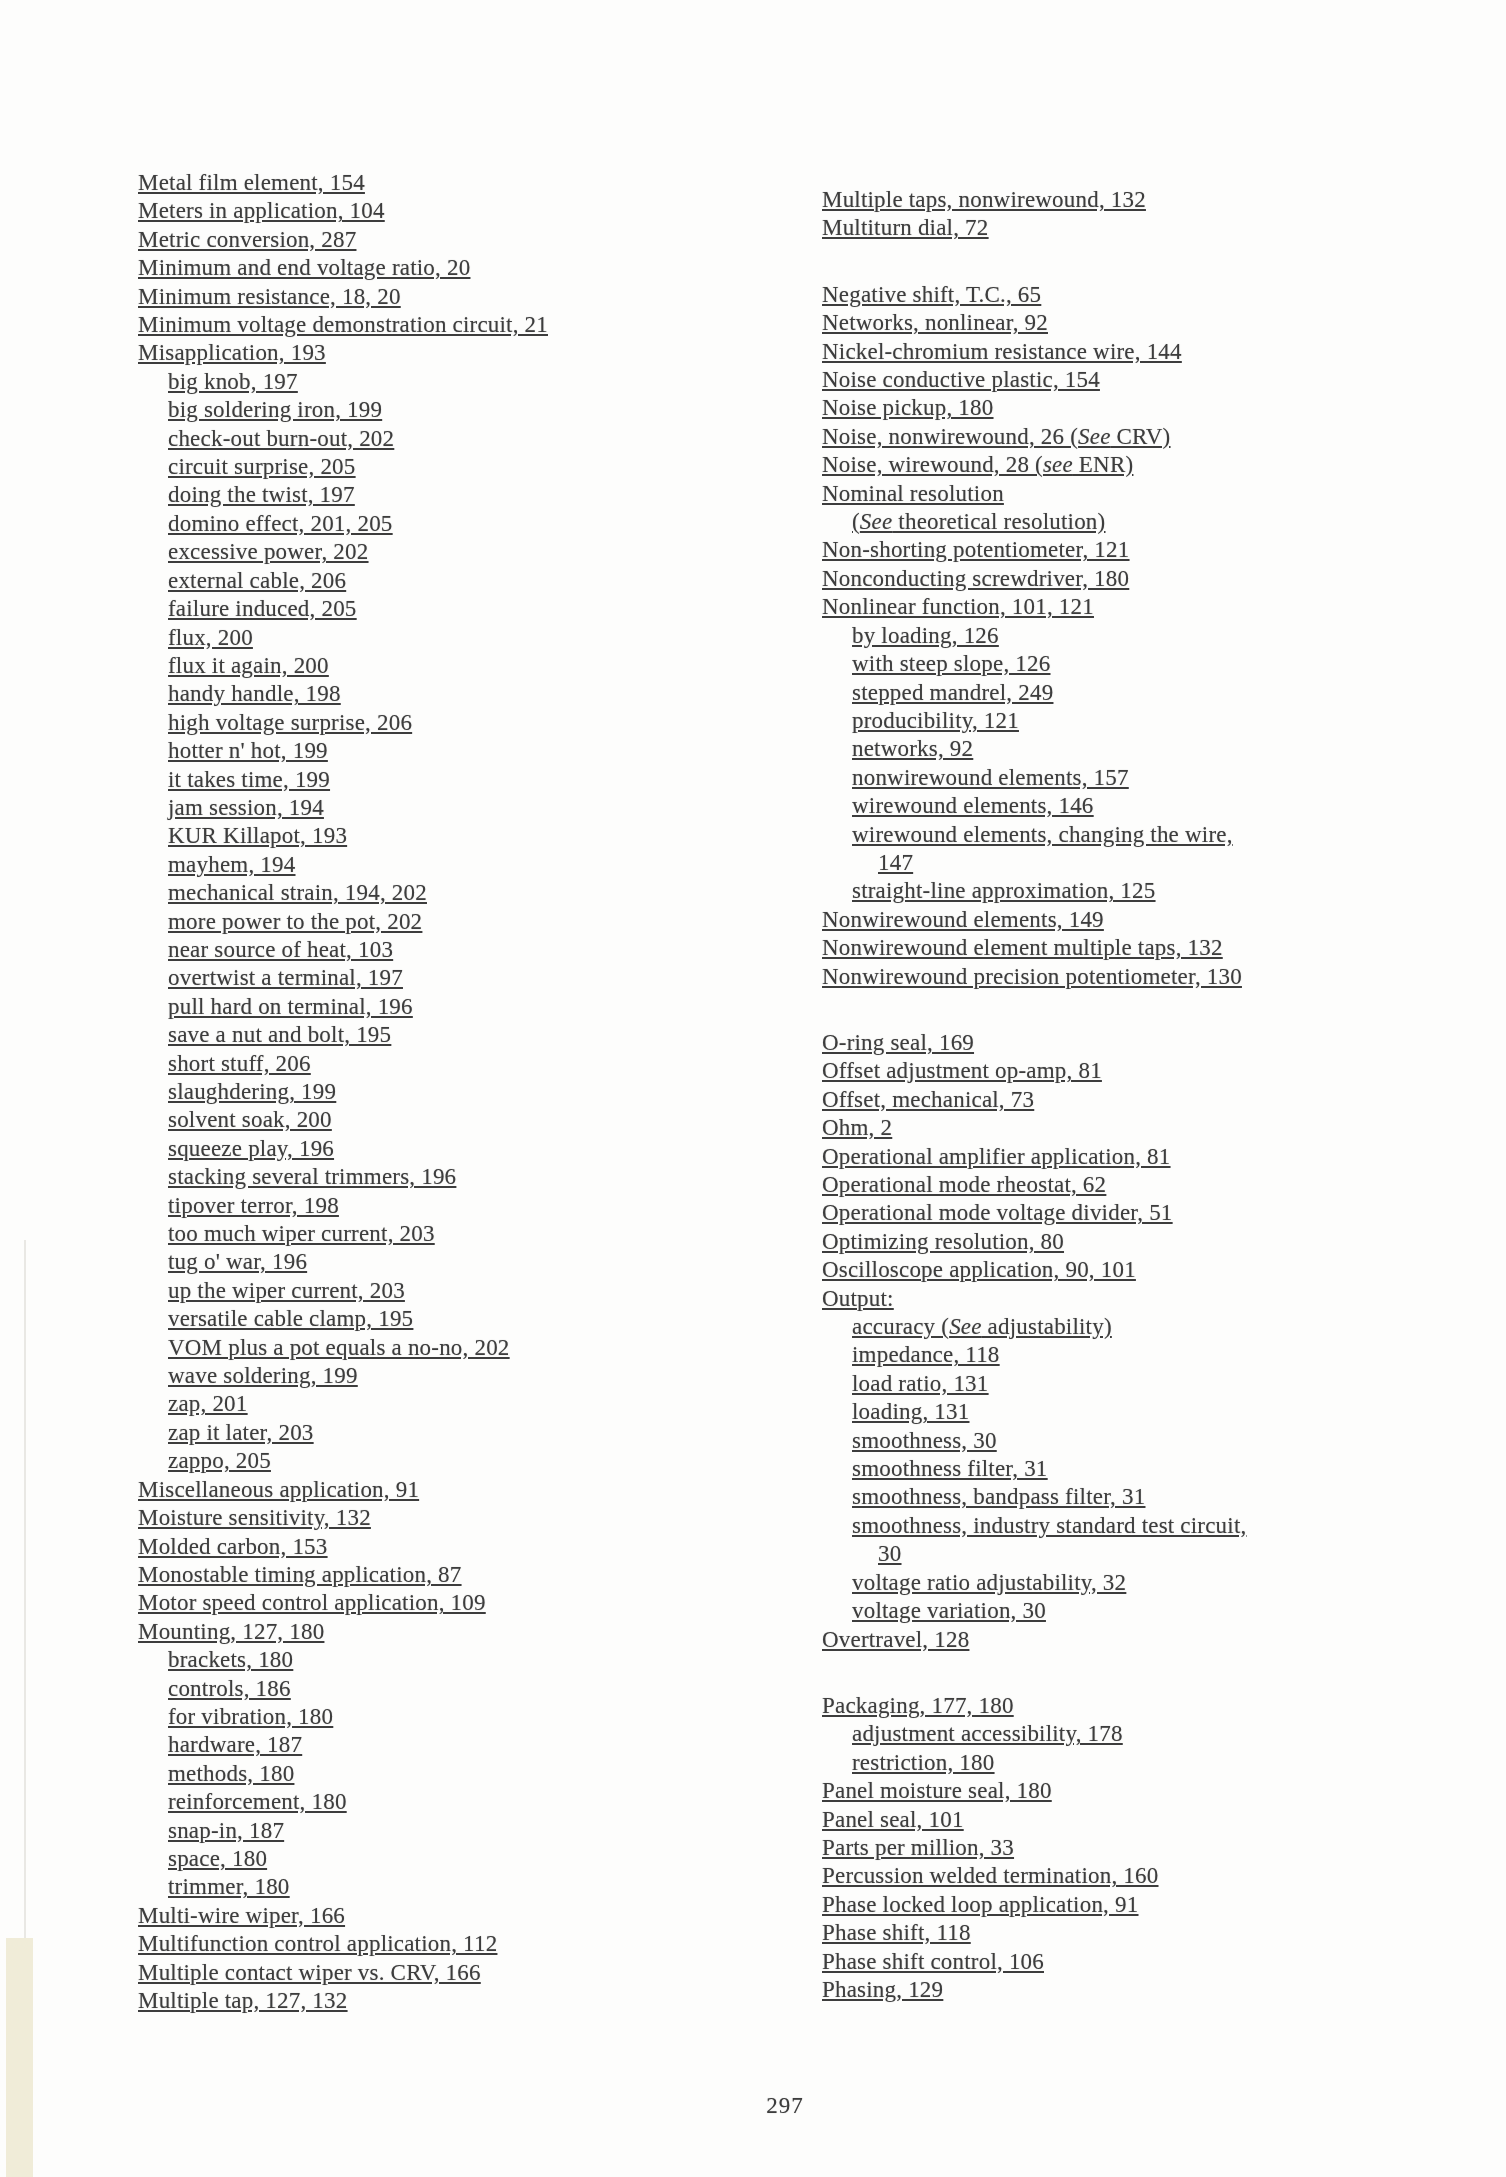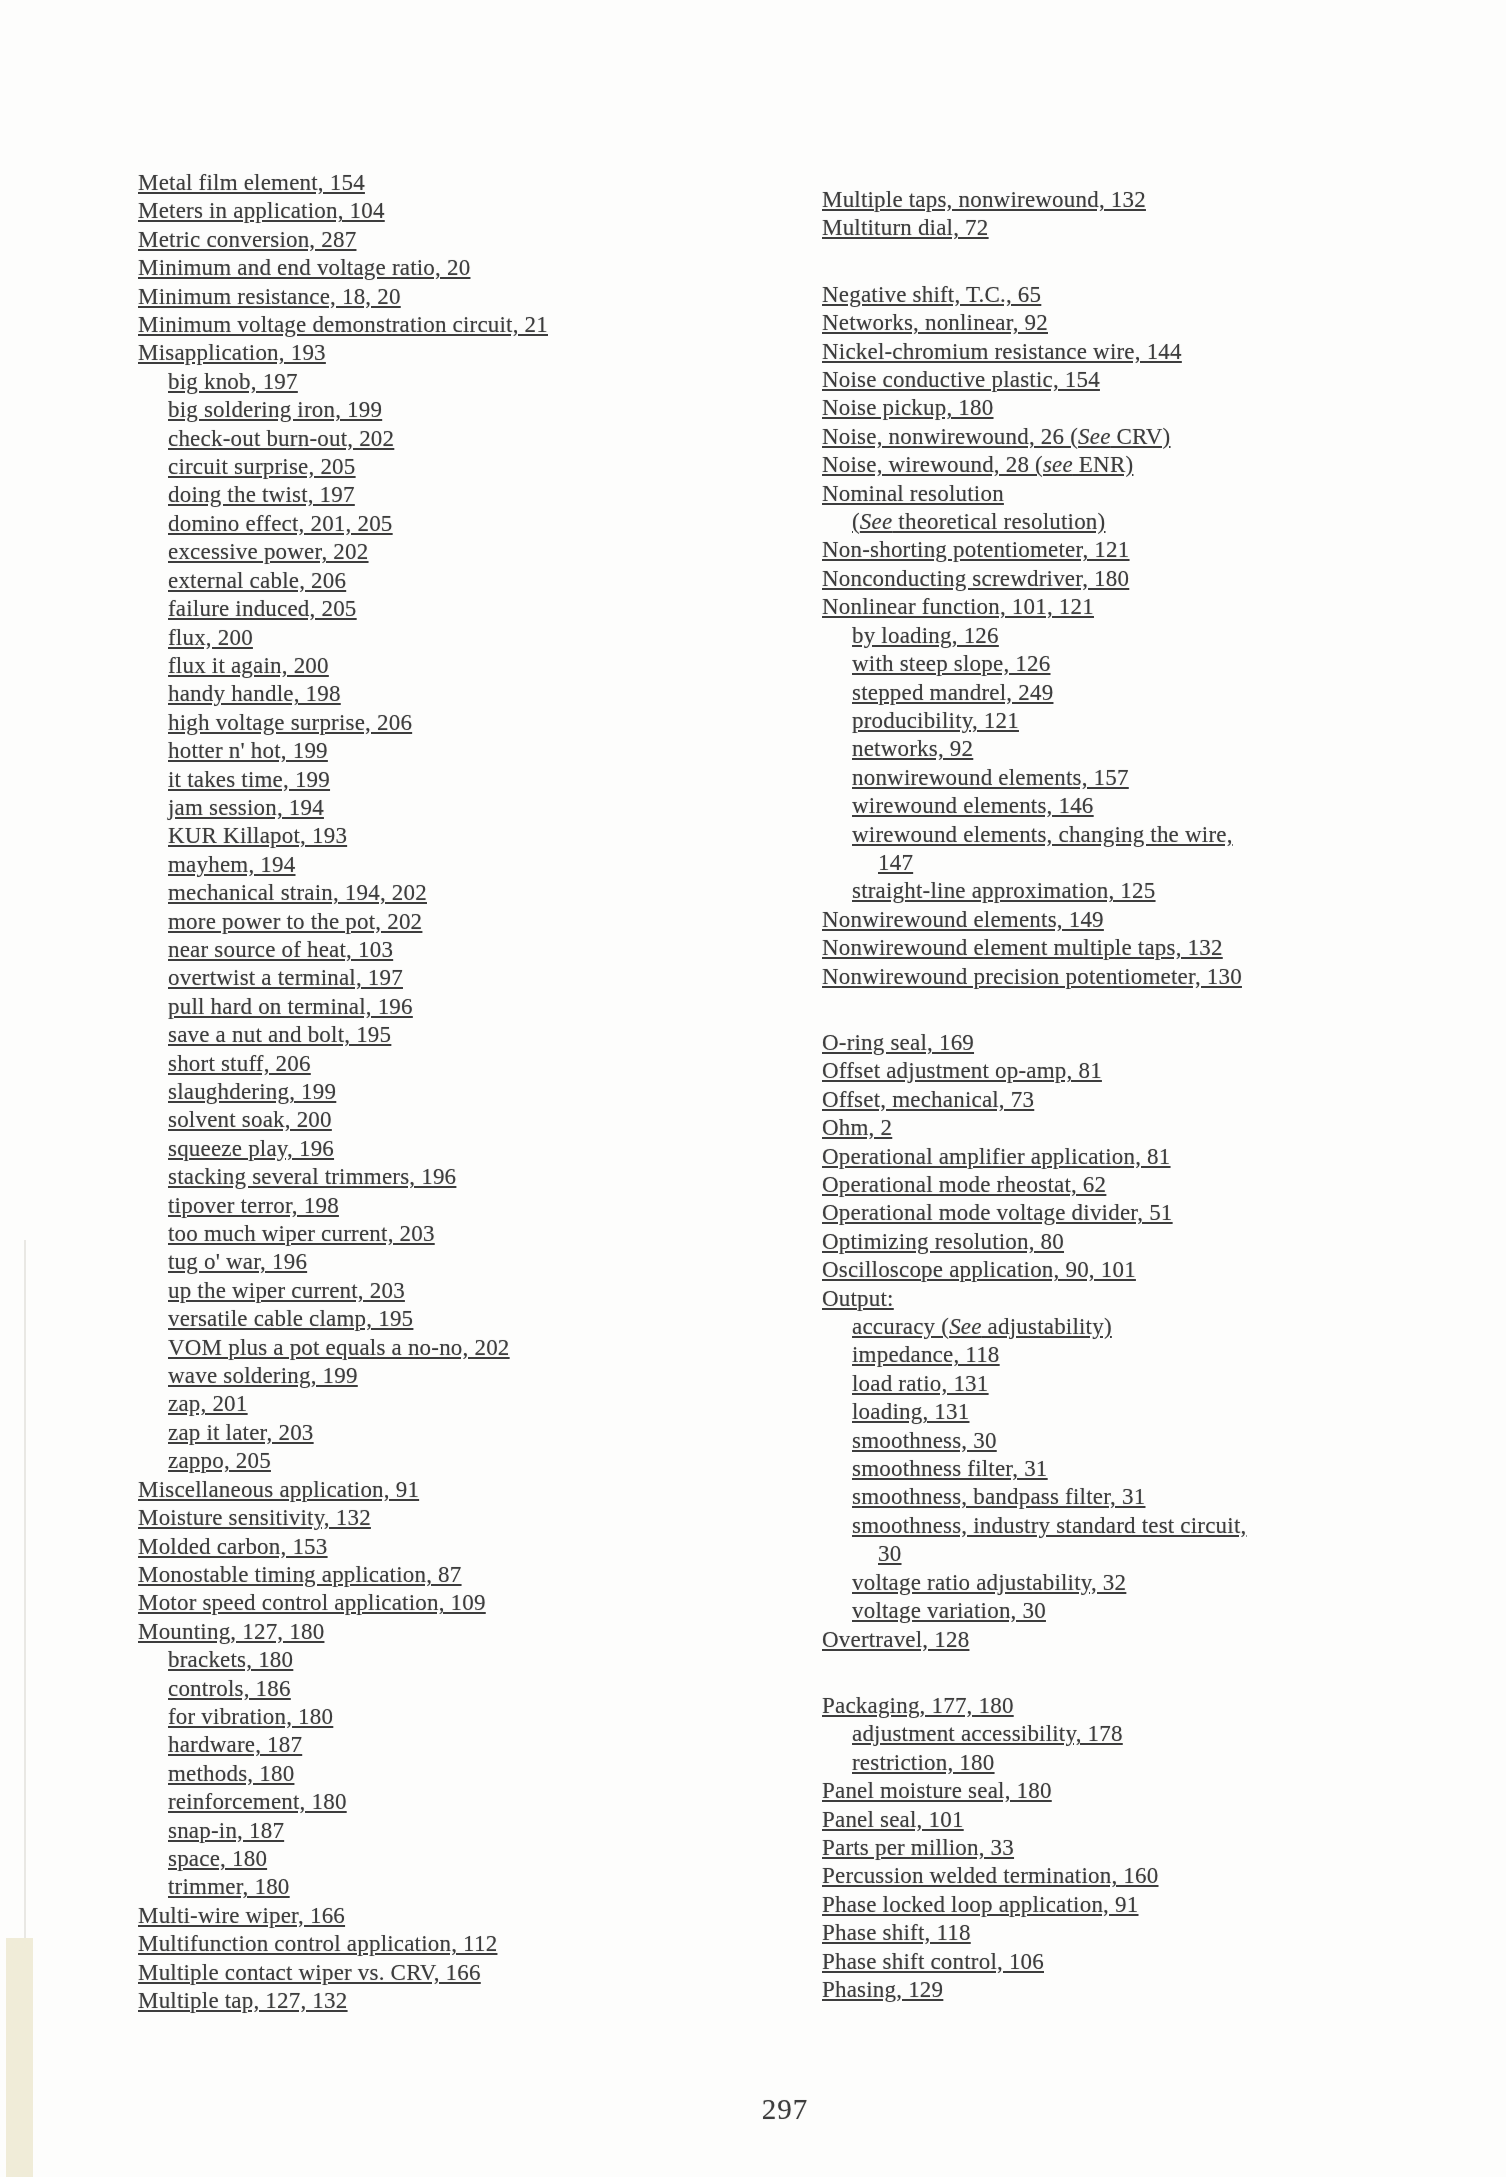--- a/index.html
+++ b/index.html
@@ -30,21 +30,21 @@
   .line.ind0 { padding-left: 0; }
   .line.ind1 { padding-left: 30px; }
   .line.ind2 { padding-left: 56px; }
   .gap { height: 38px; }
   .it { font-style: italic; }
   .page-number {
     position: absolute;
     top: 2093px;
     left: 785px;
     transform: translateX(-50%);
-    font-size: 29px;
+    font-size: 23px;
     letter-spacing: 1px;
     text-shadow: 0 0 1px rgba(70,70,70,0.45);
   }
   .edge-strip {
     position: absolute;
     left: 6px;
     top: 1938px;
     width: 27px;
     height: 239px;
     background: #f0ecd8;

